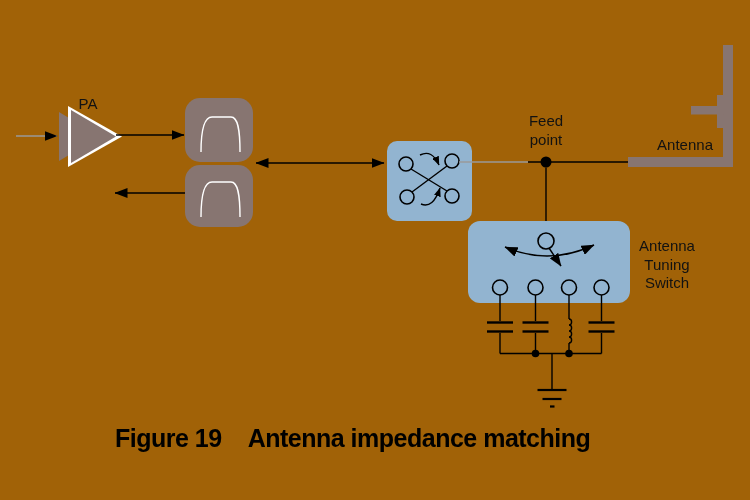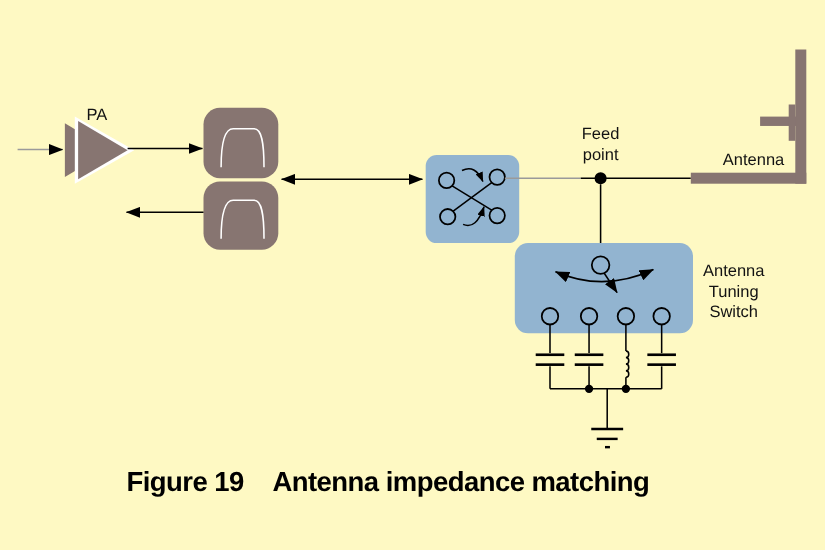--- a/index.html
+++ b/index.html
@@ -1,16 +1,16 @@
 <!DOCTYPE html>
 <html><head>
 <meta charset="utf-8">
 <style>
   html,body{margin:0;padding:0;background:#fff;}
-  #stage{position:relative;width:750px;height:500px;background:#fef9c3;overflow:hidden;
+  #stage{position:relative;width:750px;height:500px;background:#a16207;overflow:hidden;
          font-family:"Liberation Sans",sans-serif;}
   #diagram{position:absolute;left:0;top:0;}
   .wire{stroke:#000;stroke-width:1.4;fill:none;}
   .wire-gray{stroke:#9a9a9a;stroke-width:1.4;fill:none;}
   .node{stroke:#000;stroke-width:1.6;fill:none;}
   .plate{stroke:#000;stroke-width:2.4;fill:none;}
   .gbar{stroke:#000;stroke-width:2.2;fill:none;}
   .lbl{font-family:"Liberation Sans",sans-serif;font-size:15px;fill:#121212;}
   #caption{position:absolute;left:115px;top:421px;font-size:25px;font-weight:700;
            letter-spacing:-0.5px;color:#000;white-space:nowrap;line-height:34px;}

